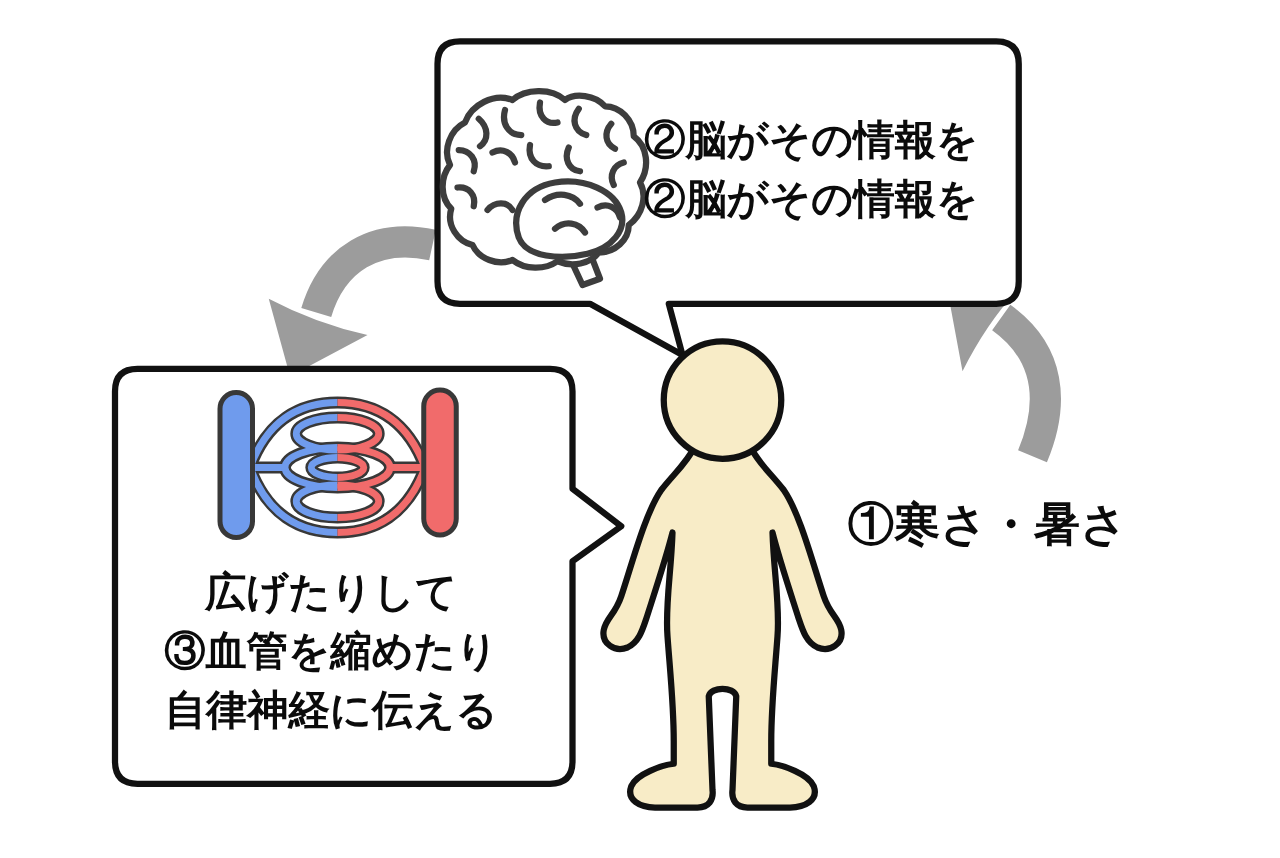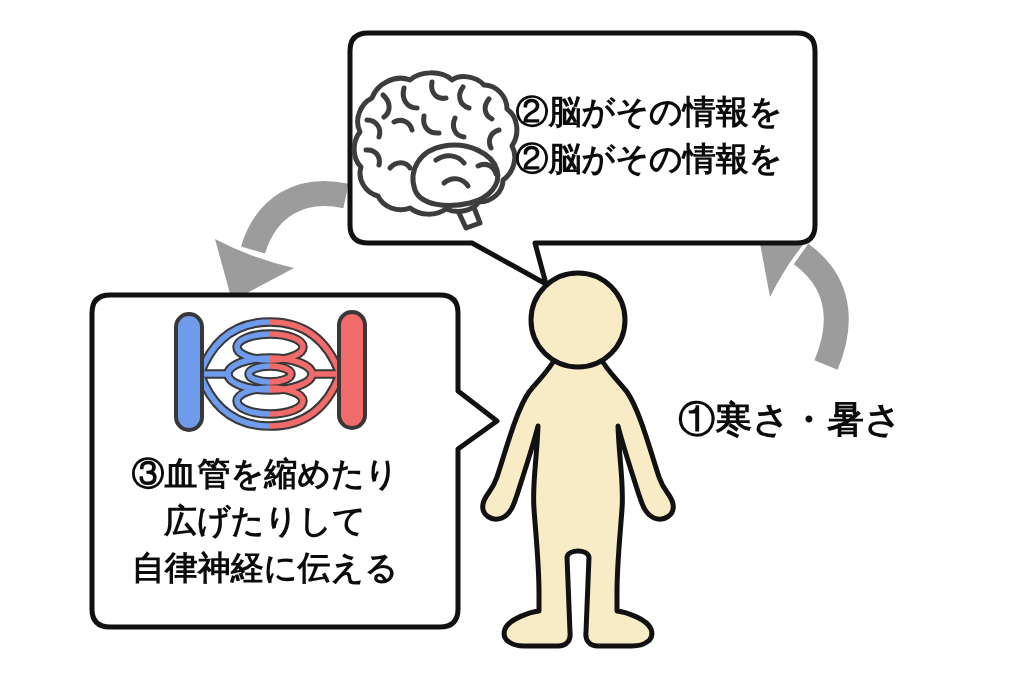--- a/index.html
+++ b/index.html
@@ -136,22 +136,22 @@
       <circle cx="578" cy="320" r="47" fill="#F8ECC7"></circle>
     </g>
   </svg>
 
   <div class="txt txt-step2">
     <div class="ln">②脳がその情報を</div>
     <div class="ln">②脳がその情報を</div>
   </div>
 
   <div class="txt txt-step3">
+    <div class="ln">広げたりして</div>
     <div class="ln">③血管を縮めたり</div>
-    <div class="ln">広げたりして</div>
     <div class="ln">自律神経に伝える</div>
   </div>
 
   <div class="txt txt-step1">
     <div class="ln">①寒さ・暑さ</div>
   </div>
 
 </div>
 
 </body></html>

